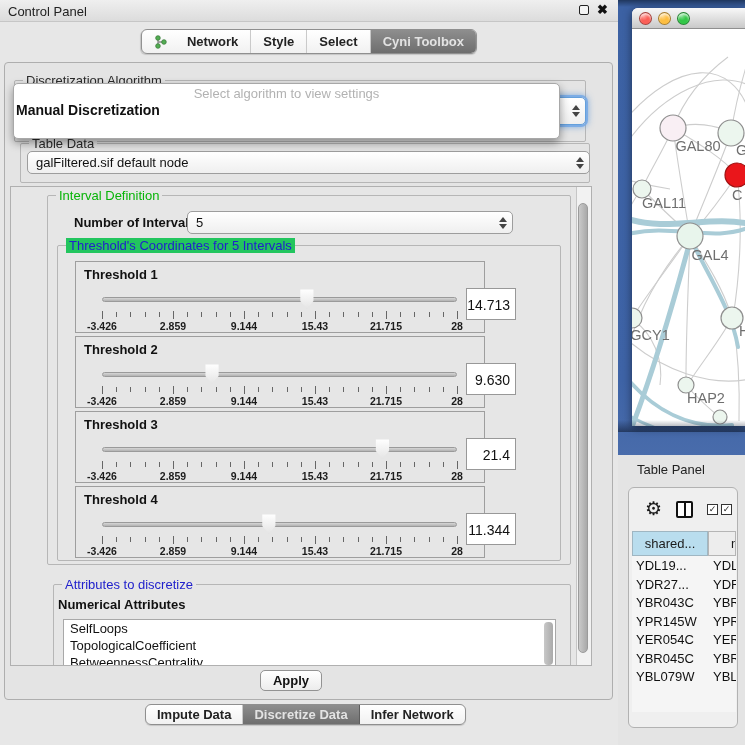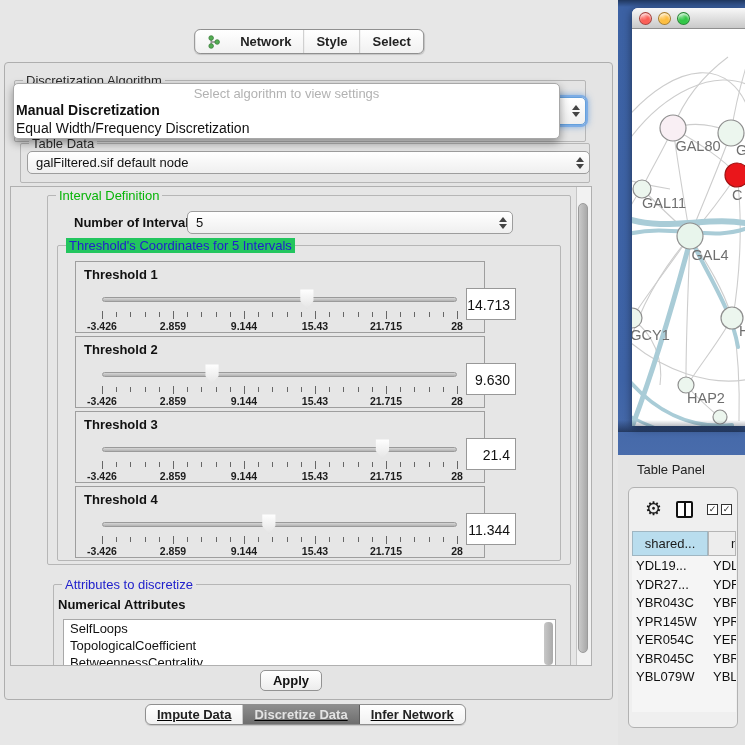--- a/index.html
+++ b/index.html
@@ -19,21 +19,21 @@
   
   .seg { display:flex; border:1px solid #8f8f8f; border-radius:6px;
     background:linear-gradient(#ffffff,#f1f1f1); overflow:hidden;
     box-shadow:0 1px 1px rgba(0,0,0,.15); }
   .seg-item { padding:4px 12px; font-size:13px; font-weight:bold; color:#222;
     display:flex; align-items:center; gap:19px; border-right:1px solid #c9c9c9; white-space:nowrap; }
   .seg-item:last-child { border-right:none; }
   .seg-item.selected { background:linear-gradient(#8e8e8e,#6e6e6e); color:#e3e3e3;
     border-right-color:#5e5e5e; }
   .top-seg { left:50%; top:29px; transform:translateX(-50%); }
-  .bot-seg { left:145px; top:704px;text-decoration:underline; }
+  .bot-seg { left:145px; top:704px; }
   .bot-seg .seg-item { padding:2px 11px; }
 
   .outer-panel { left:4px; top:62px; width:609px; height:638px;
     background:#e4e4e4; border:1px solid #aeaeae; border-radius:4px; }
 
   
   .group { position:absolute; border:1px solid #b6b6b6; border-radius:2px; }
   .group-title { position:absolute; top:-8px; left:8px; background:#e4e4e4;
     padding:0 3px; font-size:13px; }
   .t-dark { color:#2a2a2a; }
@@ -135,57 +135,66 @@
   .t-row { display:flex; height:18.5px; }
   .t-c { font-size:13px; color:#111; line-height:18px; white-space:nowrap; overflow:hidden; }
   .t-c.c1 { width:76px; padding-left:4px; }
   .t-c.c2 { width:28px; padding-left:5px; }
 </style>
 </head>
 <body>
 
 <div class="abs cp">
 
+  <div class="abs cp-titlebar">
+    <span class="abs cp-title">Control Panel</span>
+    <span class="abs win-btns">
+      <span class="float-ico"></span>
+      <span class="close-ico">✖</span>
+    </span>
+  </div>
 
   <div class="abs seg top-seg">
     <div class="seg-item">
       <svg width="14" height="14" viewBox="0 0 14 14">
         <line x1="4" y1="3" x2="4" y2="11" stroke="#8a8a8a" stroke-width="1.3"></line>
         <line x1="4" y1="7" x2="10" y2="7" stroke="#8a8a8a" stroke-width="1.3"></line>
         <circle cx="4" cy="3" r="2.3" fill="#53ad53" stroke="#3b7e3b" stroke-width="0.8"></circle>
         <circle cx="4" cy="11" r="2.3" fill="#53ad53" stroke="#3b7e3b" stroke-width="0.8"></circle>
         <circle cx="10" cy="7" r="2.3" fill="#53ad53" stroke="#3b7e3b" stroke-width="0.8"></circle>
       </svg>
       <span>Network</span>
     </div>
     <div class="seg-item">
       <span>Style</span>
     </div>
     <div class="seg-item">
       <span>Select</span>
     </div>
+    <div class="seg-item selected">
+      <span>Cyni Toolbox</span>
+    </div>
   </div>
 
   <div class="abs outer-panel"></div>
 
   <div class="group" style="left:14px; top:80px; width:572px; height:62px;">
     <span class="group-title t-dark">Discretization Algorithm</span>
   </div>
   <div class="combo focus-ring" style="left:28px; top:97px; width:558px; height:28px;">
     <span class="combo-text"></span>
     <span class="stepper">
       <span class="arr-up"></span>
         <span class="arr-dn"></span>
     </span>
   </div>
 
   <div class="abs popup">
     <div class="popup-prompt">Select algorithm to view settings</div>
     <div class="popup-opt bold">Manual Discretization</div>
-    <div class="popup-opt">Equal Width/Frequency Discretization</div>
   </div>
 
   <div class="group" style="left:20px; top:143px; width:570px; height:40px;">
     <span class="group-title t-dark">Table Data</span>
   </div>
   <div class="combo" style="left:27px; top:151px; width:563px; height:23px;">
     <span class="combo-text">galFiltered.sif default node</span>
     <span class="stepper">
       <span class="arr-up"></span>
         <span class="arr-dn"></span>

